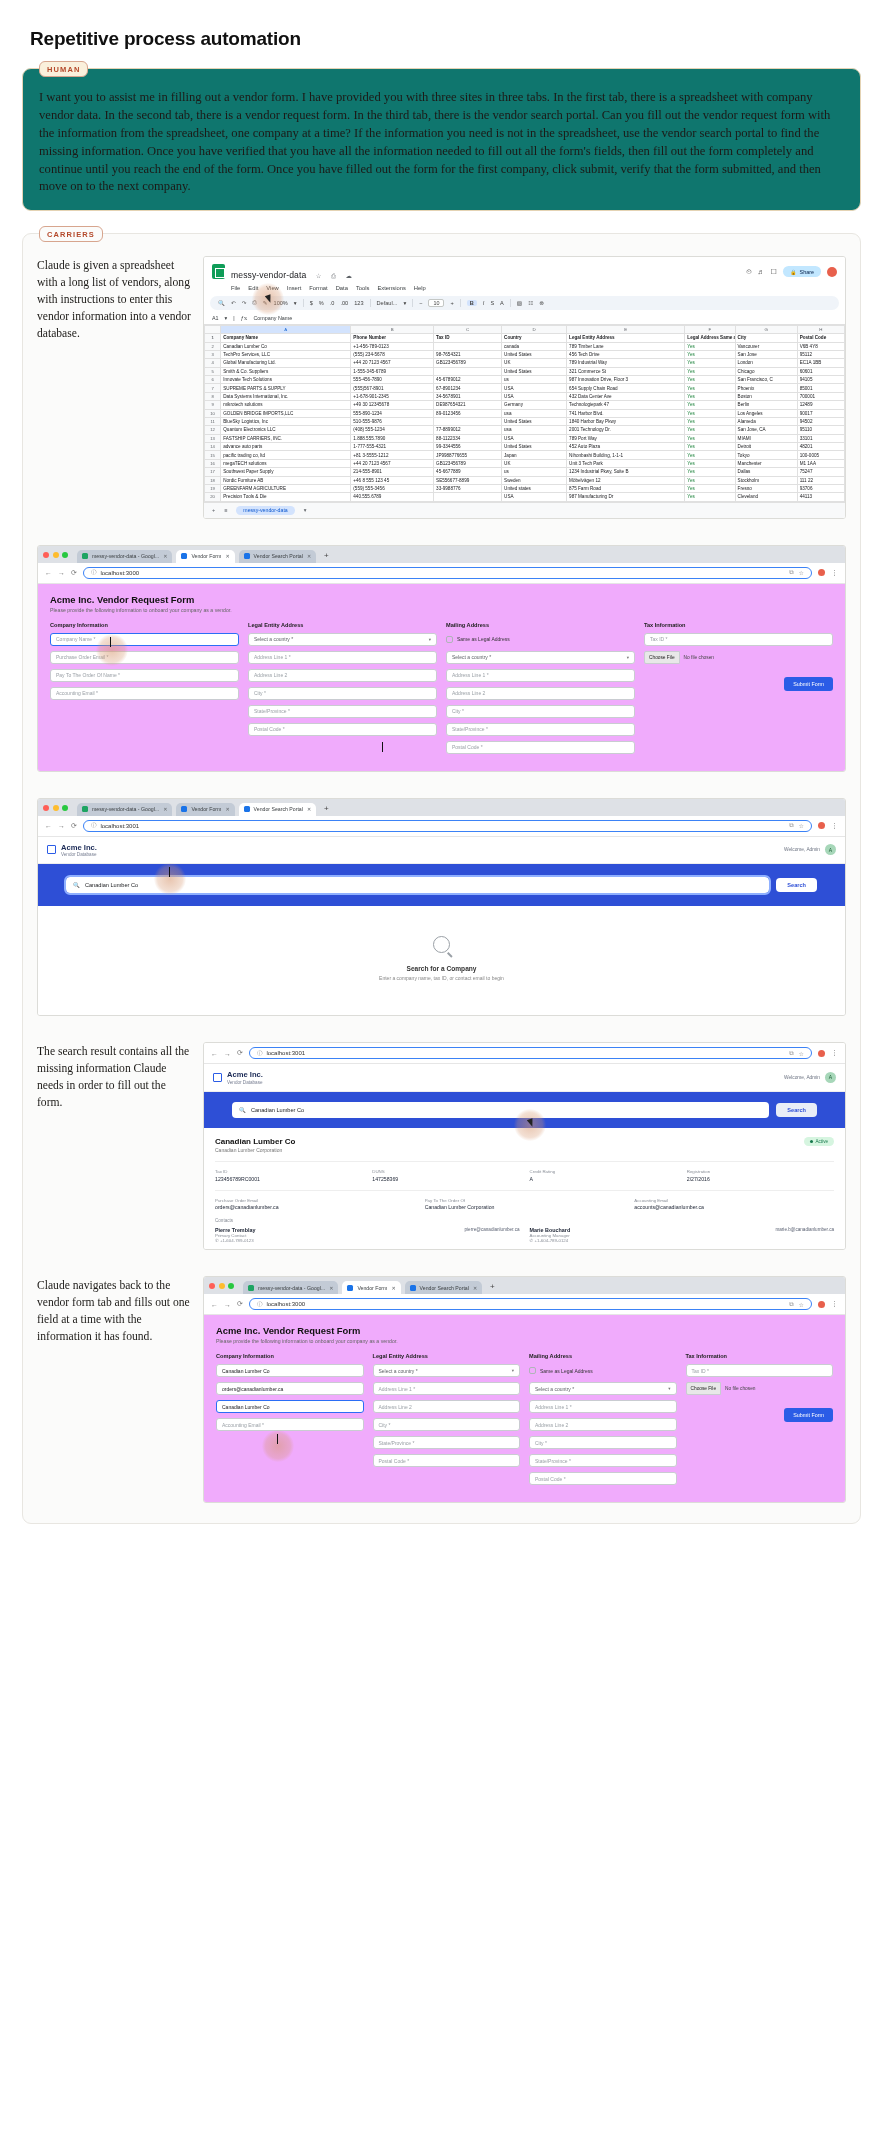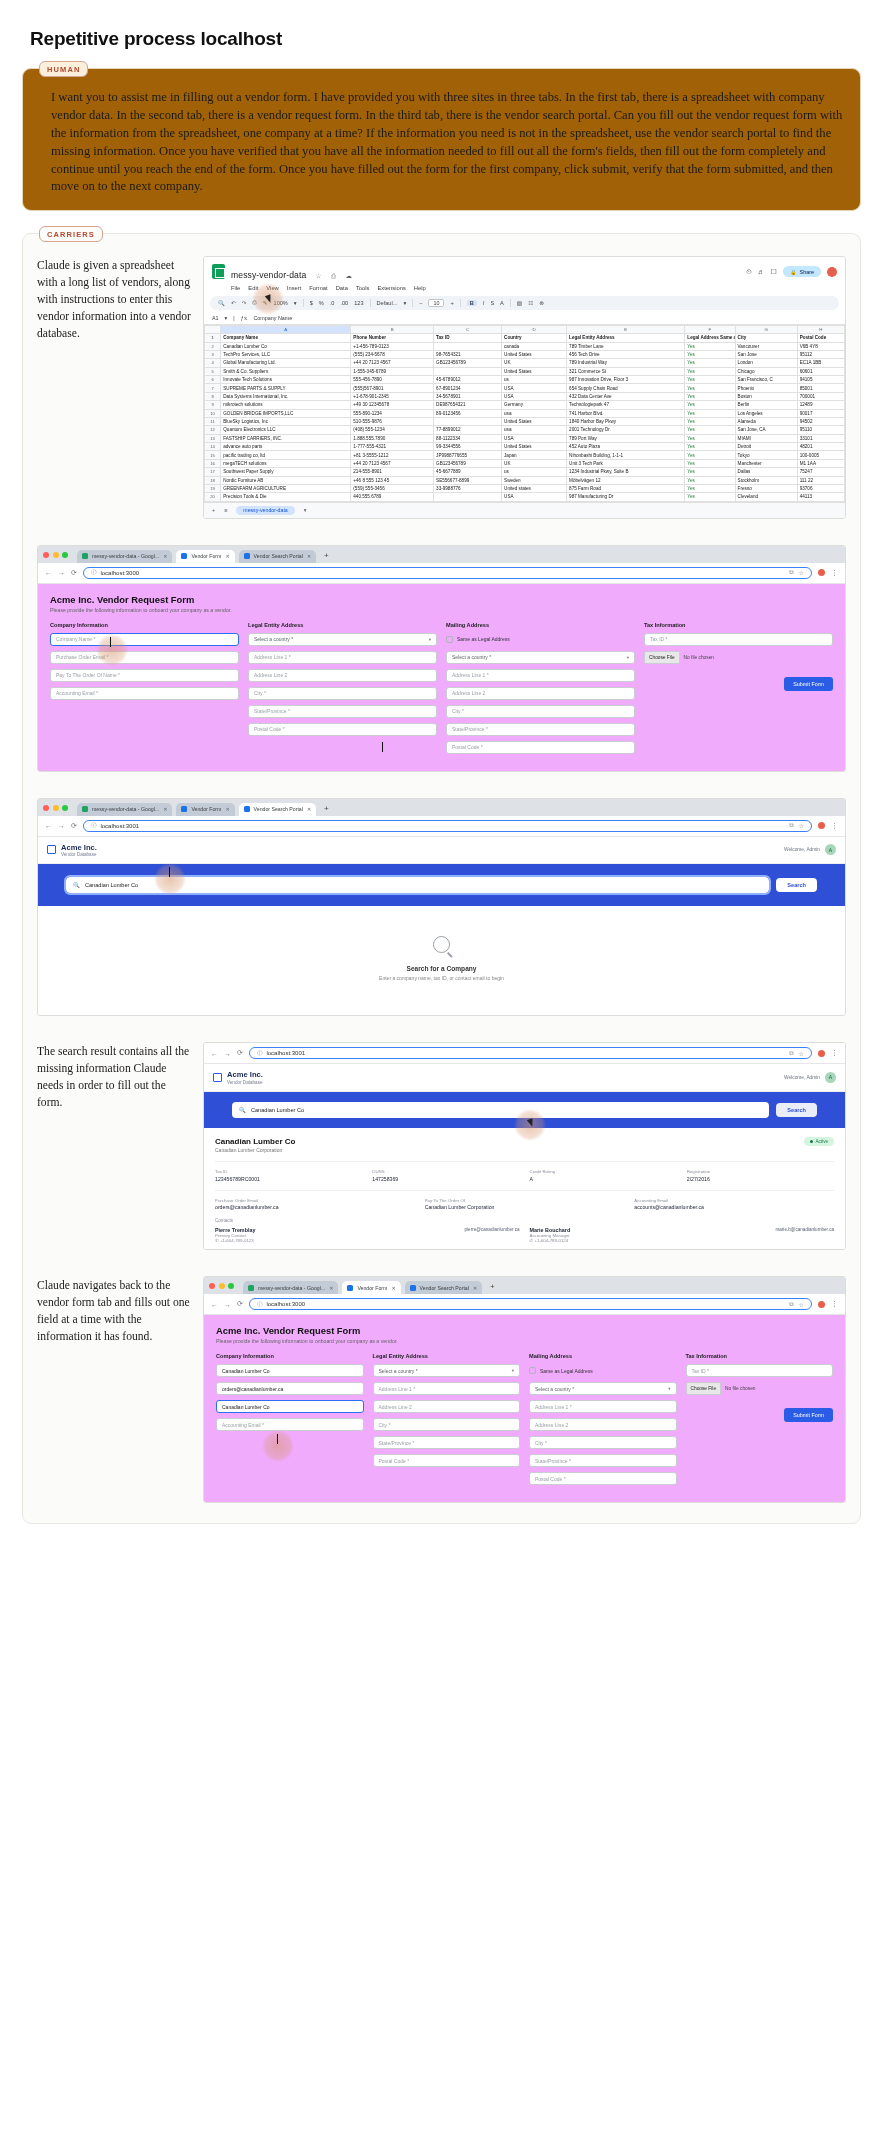--- a/index.html
+++ b/index.html
@@ -15,27 +15,26 @@
     margin: 10px 0 18px 8px; color:#101010;
   }
   
   .msg { position: relative; border-radius: 9px; margin-bottom: 22px; }
   .msg-label {
     position:absolute; top:-8px; left:16px;
     background:#fdf6ec; border:1px solid #d7a58e; color:#b4492b;
     font-size:7.5px; letter-spacing:1.1px; font-weight:700;
     padding:2.5px 7px 2px 7px; border-radius:6px;
   }
-  .msg.human { background:#a16207; border:1px solid #e4d3b4; padding:20px 16px 14px 16px; }
+  .msg.human { background:#0f766e; border:1px solid #e4d3b4; padding:20px 16px 14px 16px; }
   .msg.human .msg-label { background:#faf0dc; }
   .human-text {
     font-family:"Liberation Serif", serif;
     font-size:12.6px; line-height:1.42; color:#1c1a17;
     text-align:left;
-    margin-left:12px;
   }
   .msg.assistant { background:#fbfbfa; border:1px solid #e8e6e1; padding:22px 14px 16px 14px; }
   .msg.assistant .msg-label { background:#fbfbfa; }
 
   
   .step { display:flex; gap:10px; margin-bottom:26px; align-items:flex-start; }
   .step:last-child { margin-bottom:4px; }
   .step-caption {
     width:156px; flex:0 0 156px;
     font-family:"Liberation Serif", serif;
@@ -155,21 +154,21 @@
   .cursor-blob{ position:absolute; width:32px;height:32px;border-radius:50%;
       background:radial-gradient(circle,rgba(214,150,110,.55) 0%,rgba(214,150,110,.30) 55%,rgba(214,150,110,0) 72%); pointer-events:none;}
   .cursor-arrow{ position:absolute; width:0;height:0;border-left:3.5px solid transparent;border-right:3.5px solid transparent;border-top:8px solid #222;transform:rotate(-20deg);}
   .ibeam{ position:absolute; width:1px; height:10px; background:#111; }
 </style>
 </head>
 <body>
 
 <div class="page">
 
-  <div class="page-title">Repetitive process localhost</div>
+  <div class="page-title">Repetitive process automation</div>
 
   <div class="msg human">
     <div class="msg-label">HUMAN</div>
     <div class="human-text">I want you to assist me in filling out a vendor form. I have provided you with three sites in three tabs. In the first tab, there is a spreadsheet with company vendor data. In the second tab, there is a vendor request form. In the third tab, there is the vendor search portal. Can you fill out the vendor request form with the information from the spreadsheet, one company at a time? If the information you need is not in the spreadsheet, use the vendor search portal to find the missing information. Once you have verified that you have all the information needed to fill out all the form's fields, then fill out the form completely and continue until you reach the end of the form. Once you have filled out the form for the first company, click submit, verify that the form submitted, and then move on to the next company.</div>
   </div>
 
   <div class="msg assistant">
     <div class="msg-label">CARRIERS</div>
 
     <div class="step">

